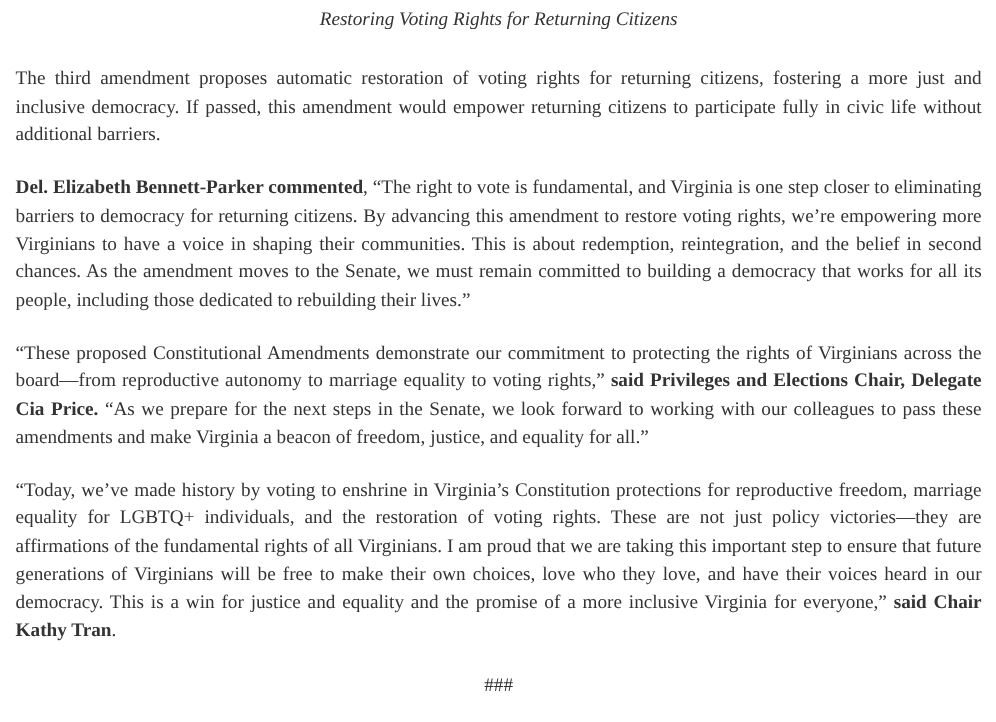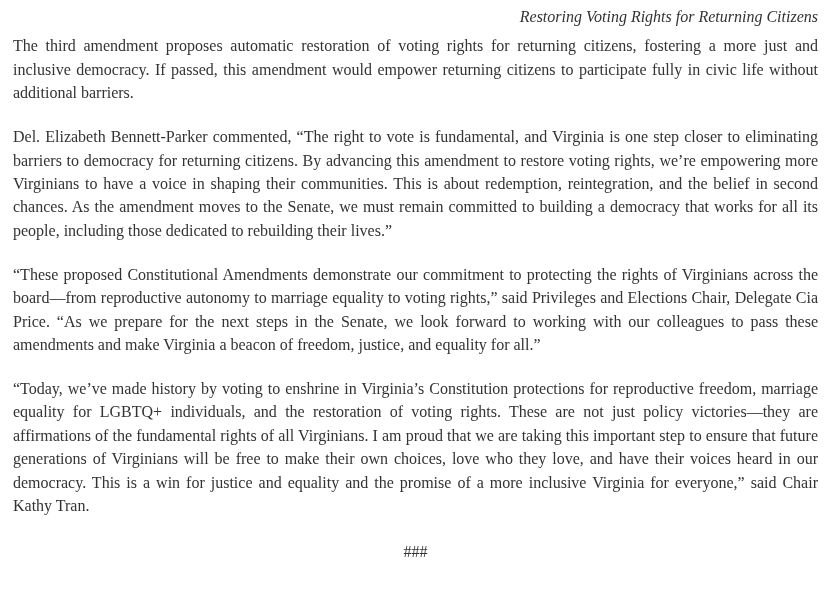--- a/index.html
+++ b/index.html
@@ -15,29 +15,29 @@
     color: #333333;
   }
   .doc {
     padding: 5px 12px 0 13px;
     font-size: 16px;
     line-height: 23.4px;
   }
   .doc-title {
     font-style: italic;
     font-weight: normal;
-    margin: 0 0 6px 0;
-    text-align: right;
+    margin: 0 0 26px 0;
+    text-align: center;
   }
   p.para {
     margin: 0 0 20.6px 0;
     text-align: justify;
   }
   .run-bold {
-    font-weight: 400;
+    font-weight: 700;
   }
   .end-marker {
     text-align: center;
     margin: 0;
     padding-top: 2px;
   }
 </style>
 </head>
 <body>
 

